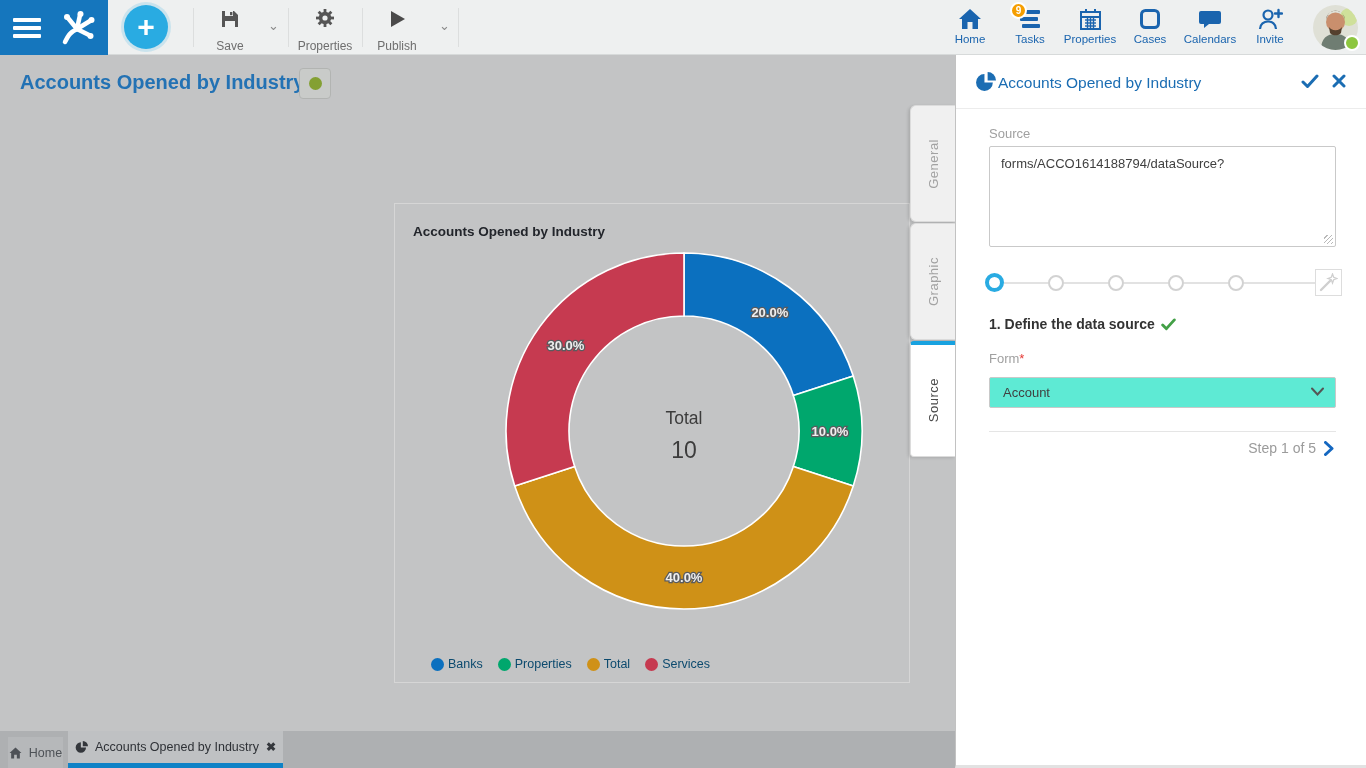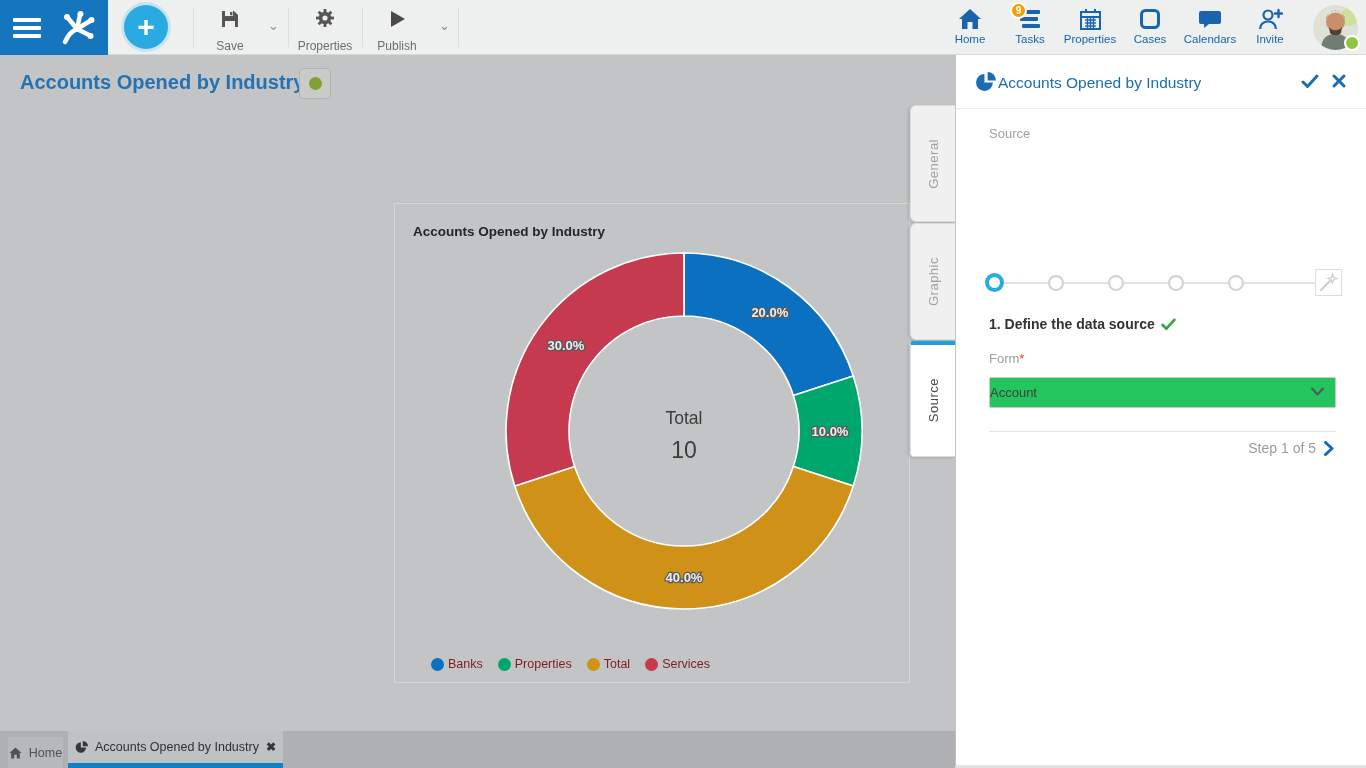--- a/index.html
+++ b/index.html
@@ -52,21 +52,21 @@
   
   .chart-card { position:absolute; left:394px; top:148px; width:516px; height:480px;
     border:1px solid #d6d6d6; }
   .chart-title { position:absolute; left:18px; top:20px; font-size:13.5px;
     font-weight:bold; color:#22252b; }
   .chart-svg { position:absolute; left:0; top:0; }
   .legend { position:absolute; left:36px; top:453px; display:flex; gap:15px;
     align-items:center; }
   .lg-item { display:flex; align-items:center; gap:4px; cursor:pointer; }
   .lg-dot { width:13px; height:13px; border-radius:50%; }
-  .lg-label { font-size:12.5px; color:#7f1d1d; }
+  .lg-label { font-size:12.5px; color:#0c4a6e; }
 
   
   .side-tabs { position:absolute; left:910px; top:105px; width:46px; z-index:40; }
   .vtab { width:46px; height:117px; background:#f0f0f0; border:1px solid #dcdcdc;
     border-right:none; border-radius:6px 0 0 6px; margin-bottom:1px;
     display:flex; align-items:center; justify-content:center; cursor:pointer;
     box-shadow:-2px 1px 3px rgba(0,0,0,.12); }
   .vtab span { writing-mode:vertical-rl; transform:rotate(180deg);
     font-size:13px; color:#a2a2a2; letter-spacing:.5px; }
   .vtab.active { background:#fff; border-top:4px solid #18a2e0; height:116px;
@@ -100,22 +100,22 @@
     border:2px solid #d2d2d2; flex:0 0 auto; cursor:pointer; }
   .step-circle.active { width:19px; height:19px; border:4px solid #29abe2; }
   .step-line { height:2px; background:#e2e2e2; flex:1 1 auto; }
   .wand-btn { width:27px; height:27px; border:1px solid #ddd; background:#fff;
     flex:0 0 auto; cursor:pointer; display:flex; align-items:center;
     justify-content:center; }
   .step-heading { position:absolute; left:33px; top:261px; font-size:14px;
     font-weight:bold; color:#333; }
   .green-check { display:inline-block; margin-left:6px; vertical-align:-2px; }
   .form-select { position:absolute; left:33px; top:322px; width:347px; height:31px;
-    border:1px solid #c9c9c9; border-radius:2px; background:#22c55e; cursor:pointer;
-    font-size:13px; color:#404040; line-height:29px; }
+    border:1px solid #c9c9c9; border-radius:2px; background:#5eead4; cursor:pointer;
+    font-size:13px; color:#404040; line-height:29px; padding-left:13px; }
   .form-select .sel-chev { position:absolute; right:11px; top:9px; }
   .panel-divider { position:absolute; left:33px; top:376px; width:347px; height:1px;
     background:#e5e5e5; }
   .step-nav { position:absolute; right:32px; top:385px; display:flex;
     align-items:center; gap:8px; cursor:pointer; }
   .step-nav .sn-label { font-size:14px; color:#9b9b9b; }
 
   
   .bottom-tabbar { position:absolute; left:0; bottom:0; width:955px; height:37px;
     background:#aeb0b2; }
@@ -374,20 +374,21 @@
       </svg>
     <svg class="panel-close" width="14" height="14" viewBox="0 0 14 14">
         <g stroke="#1b6db3" stroke-width="3" stroke-linecap="round">
           <line x1="2" y1="2" x2="12" y2="12"></line>
           <line x1="12" y1="2" x2="2" y2="12"></line>
         </g>
       </svg>
   </div>
 
   <label class="fld-label" style="top:71px">Source</label>
+  <textarea class="src-textarea" spellcheck="false" style="">forms/ACCO1614188794/dataSource?</textarea>
 
   <div class="stepper">
     <div class="step-circle active"></div>
     <div class="step-line"></div>
     <div class="step-circle"></div>
     <div class="step-line"></div>
     <div class="step-circle"></div>
     <div class="step-line"></div>
     <div class="step-circle"></div>
     <div class="step-line"></div>

